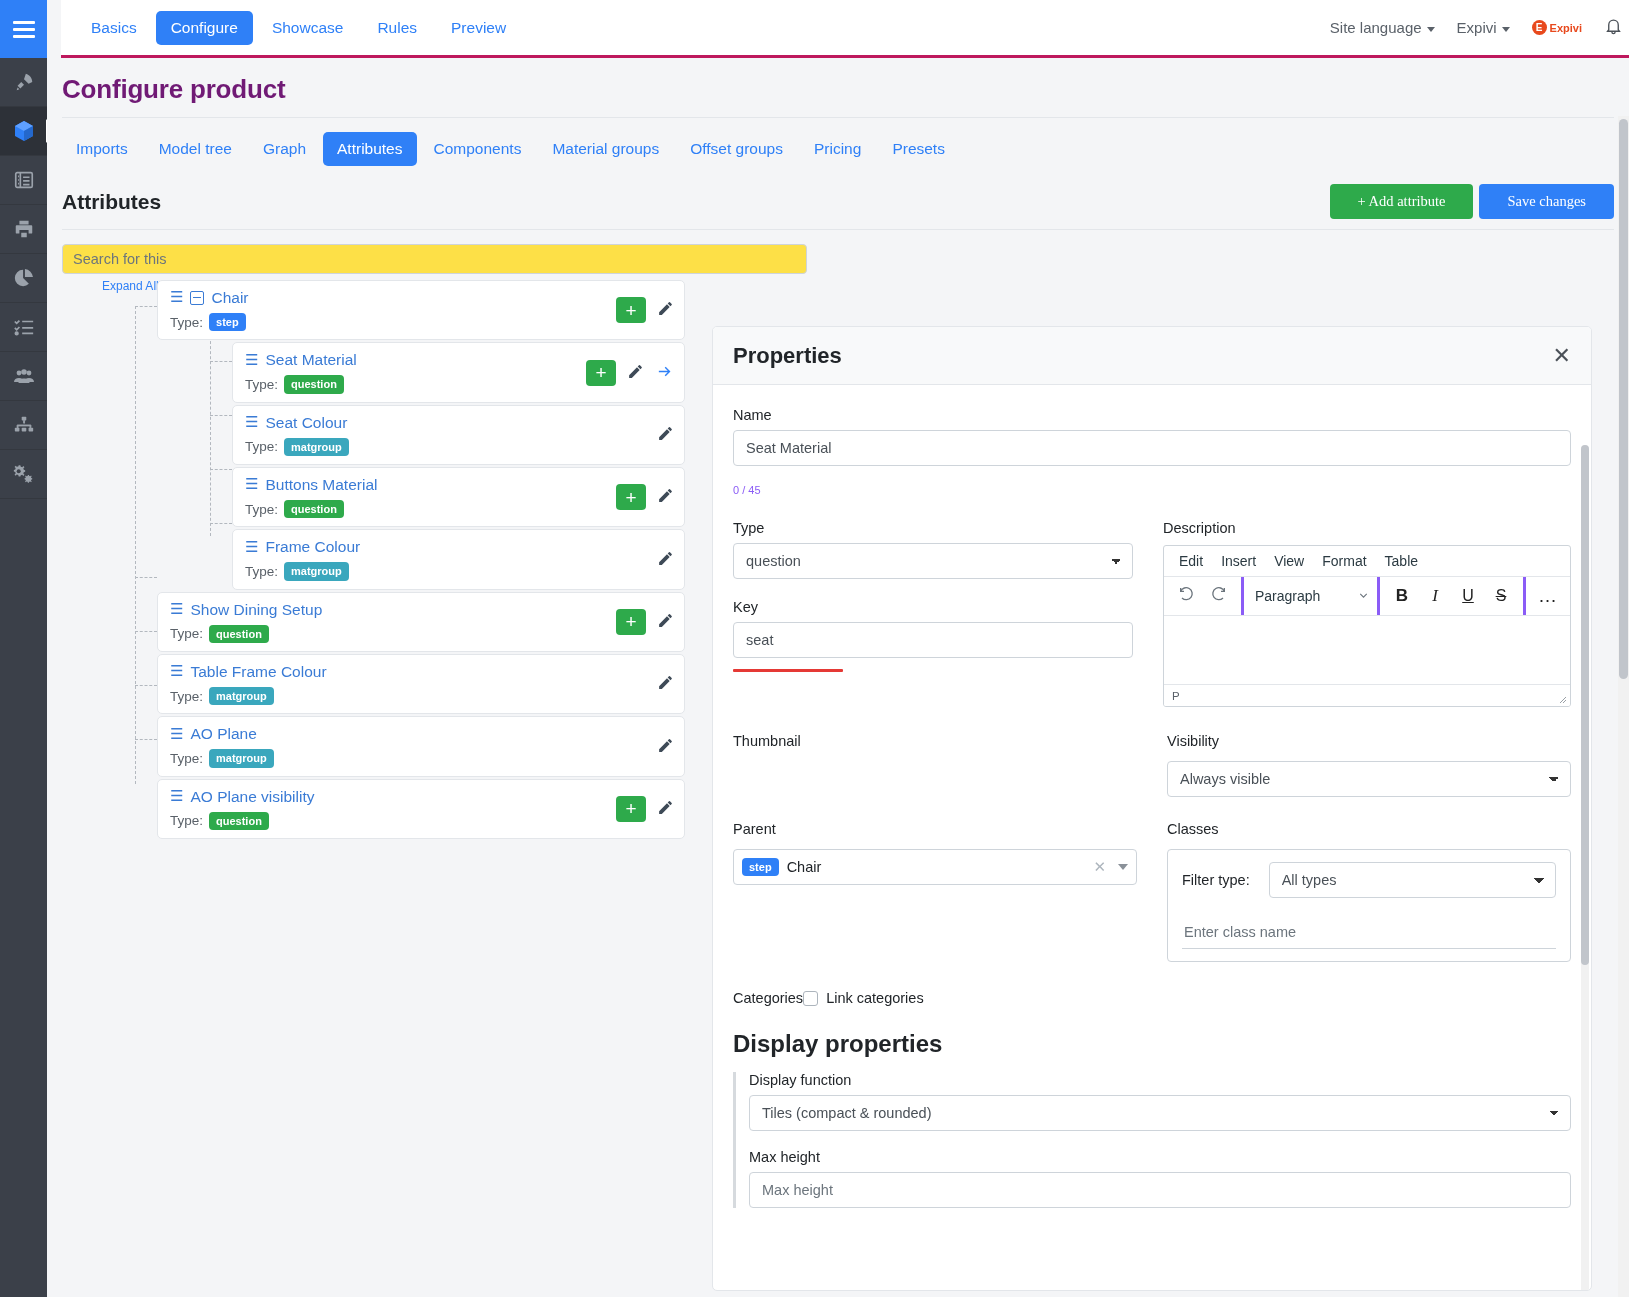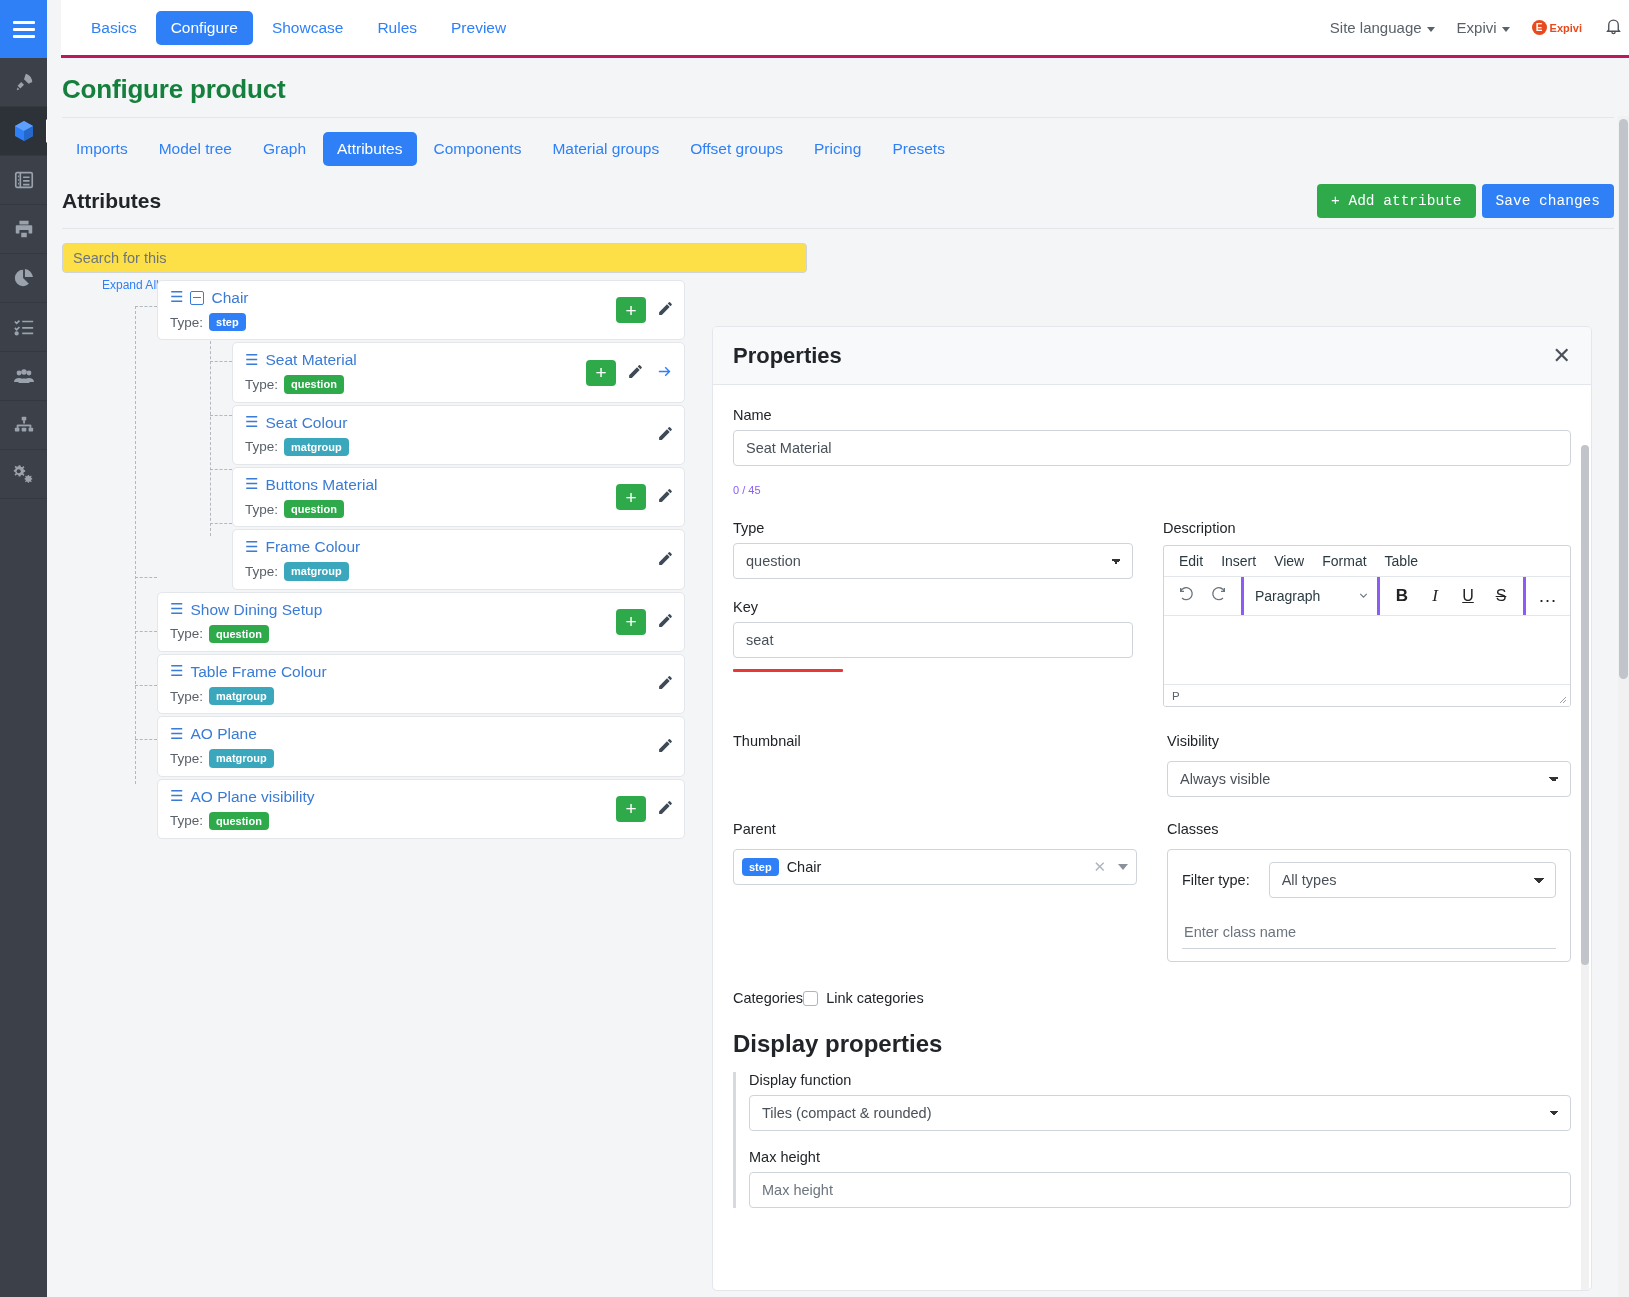--- a/index.html
+++ b/index.html
@@ -60,37 +60,37 @@
   .brandpill .circle {
     width:15px;height:15px;border-radius:50%;background:#e8491d;color:#fff;
     font-size:10px;display:flex;align-items:center;justify-content:center; font-weight:bold;
   }
   .bell { color:#4b5158; }
 
   
   #page { position:absolute; left:47px; top:58px; width:1582px; height:1239px; background:#f4f5f7; }
 
   #pagetitle {
-    font-size:26px; font-weight:bold; color:#15803d; padding:16px 0 12px 15px; letter-spacing:-0.2px;
+    font-size:26px; font-weight:bold; color:#701a75; padding:16px 0 12px 15px; letter-spacing:-0.2px;
   }
   #titlerule { height:1px; background:#e3e6ea; margin:0 15px; }
 
   
   #subtabs { display:flex; gap:3px; padding:14px 0 0 15px; }
   #subtabs a {
     color:#2f80f7; text-decoration:none; font-size:15.5px; padding:8px 14px; border-radius:5px;
   }
   #subtabs a.active { background:#2f80f7; color:#fff; }
 
   
   #attrhead { display:flex; align-items:center; padding:18px 15px 0 15px; }
   #attrhead h2 { margin:0; font-size:21px; font-weight:bold; }
   #attrhead .btns { margin-left:auto; display:flex; gap:6px; }
-  .btn { border:none; border-radius:4px; padding:9px 14px; font-size:14.5px; cursor:pointer; color:#fff;
-         font-family:Liberation Mono, monospace; }
+  .btn { border:none; border-radius:4px; padding:9px 28px; font-size:14.5px; cursor:pointer; color:#fff;
+         font-family:Liberation Serif, serif; }
   .btn-green { background:#2eaa4b; }
   .btn-blue { background:#2f80f7; }
   #attrrule { height:1px; background:#e3e6ea; margin:10px 15px 0 15px; }
 
   
   #searchrow { padding:14px 15px 0 15px; }
   #searchinput {
     width:745px; height:30px; padding:5px 10px; font-size:14.5px;
     border:1px solid #ced4da; border-radius:4px; color:#495057; background:#fde047;
     font-family:"Liberation Sans", sans-serif;

